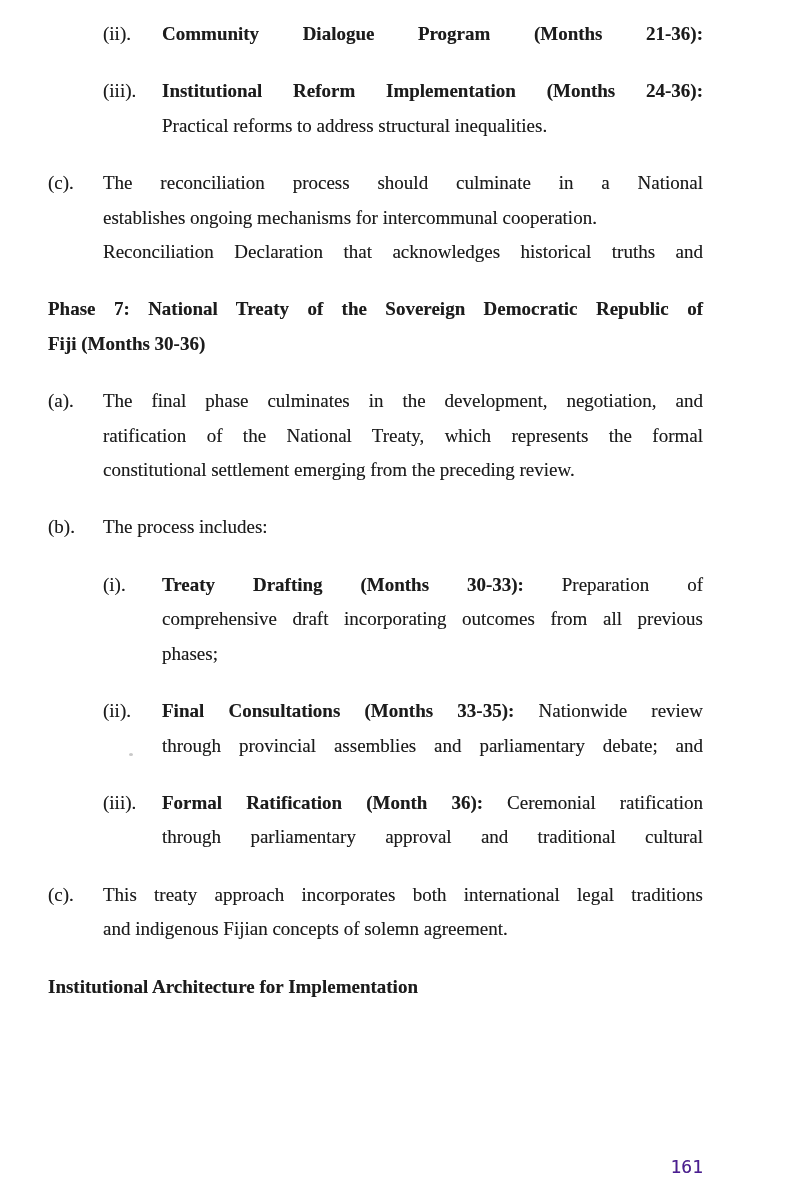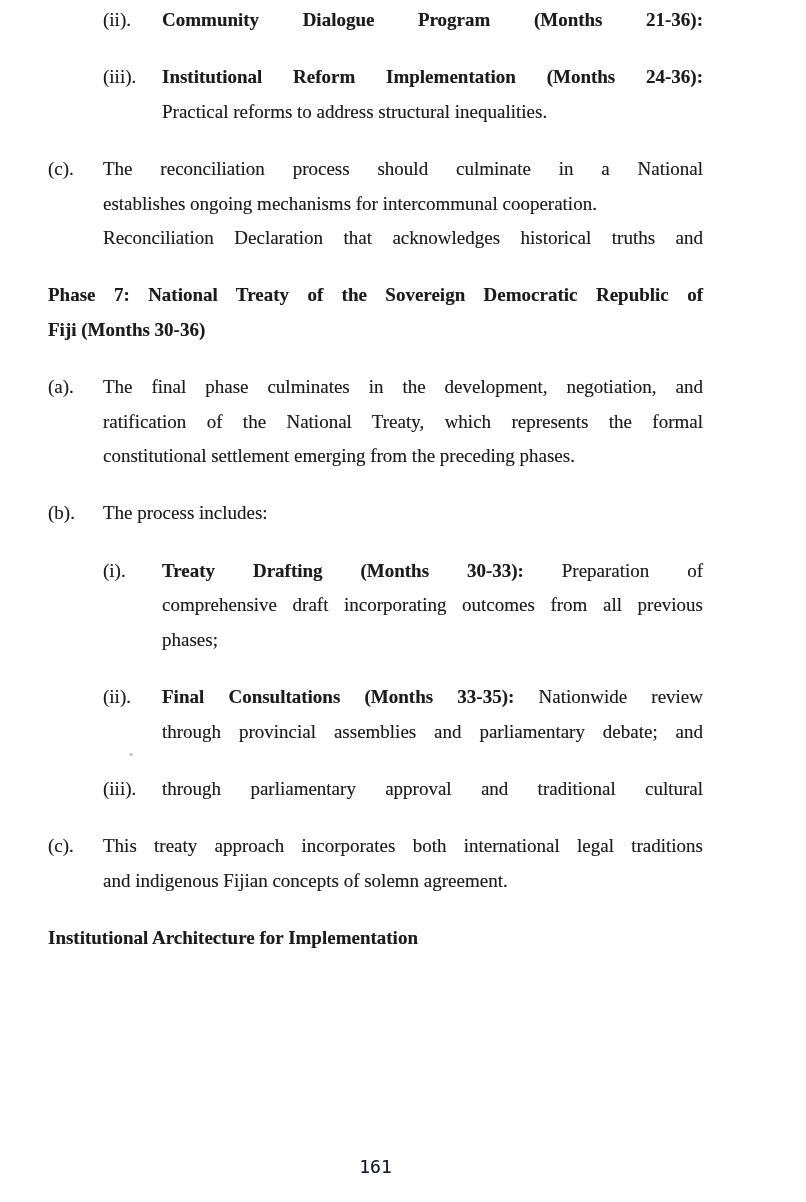--- a/index.html
+++ b/index.html
@@ -12,21 +12,21 @@
     width: 806px;
     height: 1202px;
     background: #ffffff;
     font-family: "Liberation Serif", serif;
     color: #1c1c1c;
     overflow: hidden;
   }
   .content {
     position: absolute;
     left: 48px;
-    top: 3px;
+    top: 17px;
     width: 655px;
   }
   .block {
     display: flex;
     margin-bottom: 23px;
   }
   .block.level1 { margin-left: 0; }
   .block.level1 > .marker { width: 55px; flex: 0 0 55px; }
   .block.level2 { margin-left: 55px; }
   .block.level2 > .marker { width: 59px; flex: 0 0 59px; }
@@ -40,24 +40,24 @@
   .line.j {
     text-align: justify;
     text-align-last: justify;
   }
   .seg.bold { font-weight: bold; }
   .page-number {
     position: absolute;
     left: 48px;
     top: 1156px;
     width: 655px;
-    text-align: center;
+    text-align: right;
     font-family: "DejaVu Sans Mono", monospace;
     font-size: 18px;
-    color: #0f172a;
+    color: #4c1d95;
     text-shadow: 0 0 0.6px rgba(20,20,20,0.4);
   }
   .artifact-dot {
     position: absolute;
     left: 129px;
     top: 753px;
     width: 4px;
     height: 3px;
     background: #9a9a9a;
     opacity: 0.55;
@@ -94,21 +94,21 @@
         <div class="lines">
           <div class="line j"><span class="seg bold">Phase 7: National Treaty of the Sovereign Democratic Republic of</span></div>
           <div class="line"><span class="seg bold">Fiji (Months 30-36)</span></div>
         </div>
       </div>
       <div class="block list_item level1">
         <div class="marker">(a).</div>
         <div class="lines">
           <div class="line j"><span class="seg">The final phase culminates in the development, negotiation, and</span></div>
           <div class="line j"><span class="seg">ratification of the National Treaty, which represents the formal</span></div>
-          <div class="line"><span class="seg">constitutional settlement emerging from the preceding phases.</span></div>
+          <div class="line"><span class="seg">constitutional settlement emerging from the preceding review.</span></div>
         </div>
       </div>
       <div class="block list_item level1">
         <div class="marker">(b).</div>
         <div class="lines">
           <div class="line"><span class="seg">The process includes:</span></div>
         </div>
       </div>
       <div class="block list_item level2">
         <div class="marker">(i).</div>
@@ -121,20 +121,21 @@
       <div class="block list_item level2">
         <div class="marker">(ii).</div>
         <div class="lines">
           <div class="line j"><span class="seg bold">Final Consultations (Months 33-35):</span><span class="seg"> Nationwide review</span></div>
           <div class="line j"><span class="seg">through provincial assemblies and parliamentary debate; and</span></div>
         </div>
       </div>
       <div class="block list_item level2">
         <div class="marker">(iii).</div>
         <div class="lines">
+          <div class="line j"><span class="seg bold">Formal Ratification (Month 36):</span><span class="seg"> Ceremonial ratification</span></div>
           <div class="line j"><span class="seg">through parliamentary approval and traditional cultural</span></div>
         </div>
       </div>
       <div class="block list_item level1">
         <div class="marker">(c).</div>
         <div class="lines">
           <div class="line j"><span class="seg">This treaty approach incorporates both international legal traditions</span></div>
           <div class="line"><span class="seg">and indigenous Fijian concepts of solemn agreement.</span></div>
         </div>
       </div>

